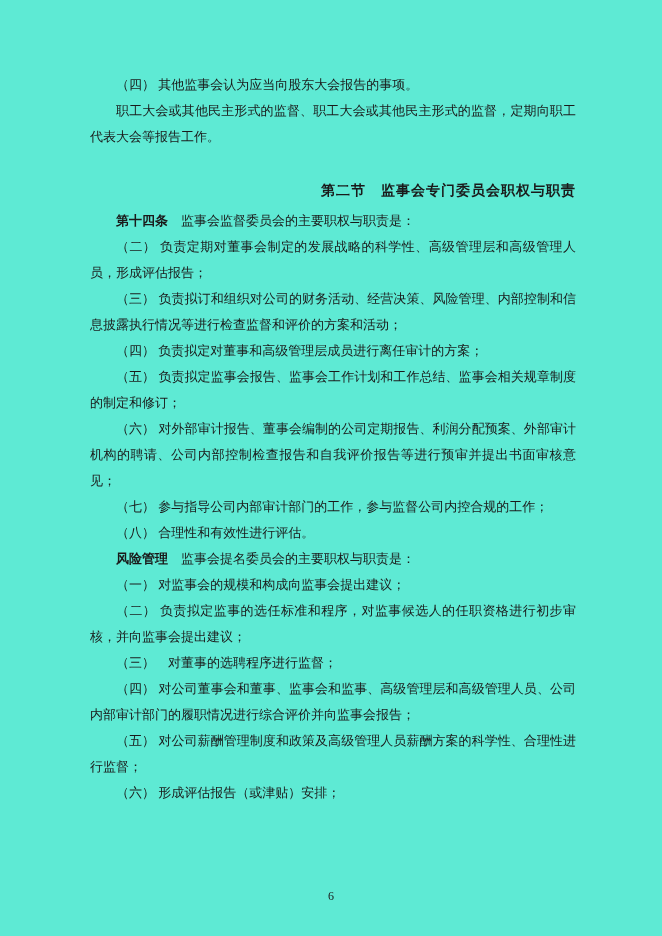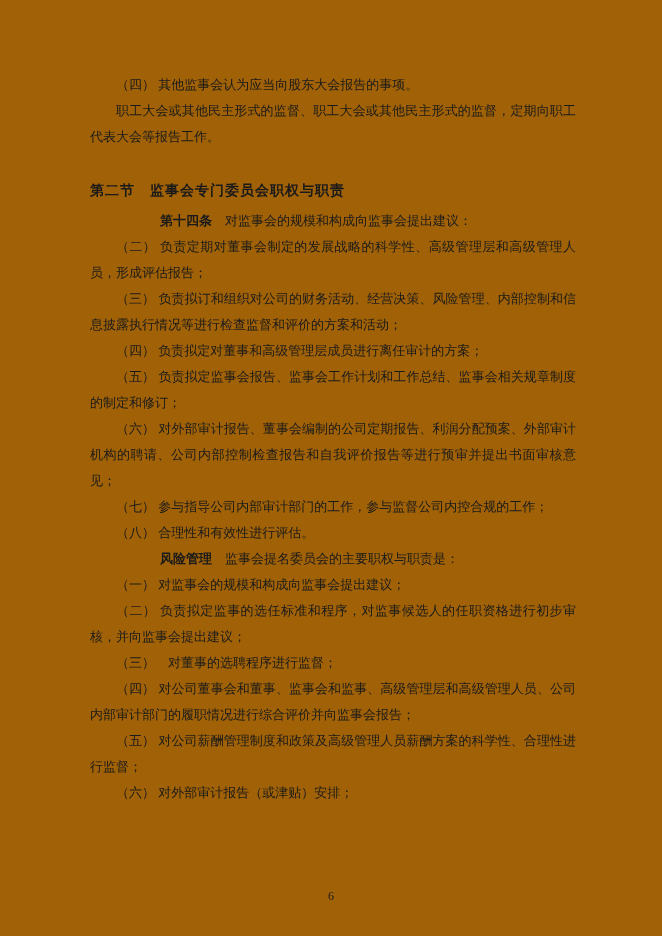--- a/index.html
+++ b/index.html
@@ -8,46 +8,45 @@
     width: 662px;
     height: 936px;
     position: relative;
     font-family: "Liberation Serif", "DejaVu Serif", serif;
     color: #1a1a1a;
     overflow: hidden;
   }
   .page {
     position: absolute;
     inset: 0;
-    background: #a16207;
+    background: #5eead4;
   }
   .content {
     position: absolute;
     left: 90px;
     top: 72px;
     width: 486px;
     font-size: 13px;
     line-height: 26px;
     text-align: justify;
   }
   .para {
     text-indent: 2em;
   }
   .heading {
     font-size: 14px;
     font-weight: bold;
-    text-align: left;
+    text-align: right;
     text-indent: 0;
     margin-top: 28px;
     margin-bottom: 4px;
     letter-spacing: 1px;
   }
   .lead {
     font-weight: bold;
-    margin-left: 44px;
   }
   .page-number {
     position: absolute;
     bottom: 32px;
     left: 0;
     width: 100%;
     text-align: center;
     font-size: 12px;
     color: #1a1a1a;
   }
@@ -56,35 +55,35 @@
 <body>
 
 <div class="page">
   <div class="content">
 
     <p class="para">（四） 其他监事会认为应当向股东大会报告的事项。</p>
     <p class="para">职工大会或其他民主形式的监督、职工大会或其他民主形式的监督，定期向职工代表大会等报告工作。</p>
 
     <h2 class="heading">第二节　监事会专门委员会职权与职责</h2>
 
-    <p class="para"><b class="lead">第十四条</b><span>　对监事会的规模和构成向监事会提出建议：</span></p>
+    <p class="para"><b class="lead">第十四条</b><span>　监事会监督委员会的主要职权与职责是：</span></p>
 
     <p class="para">（二） 负责定期对董事会制定的发展战略的科学性、高级管理层和高级管理人员，形成评估报告；</p>
     <p class="para">（三） 负责拟订和组织对公司的财务活动、经营决策、风险管理、内部控制和信息披露执行情况等进行检查监督和评价的方案和活动；</p>
     <p class="para">（四） 负责拟定对董事和高级管理层成员进行离任审计的方案；</p>
     <p class="para">（五） 负责拟定监事会报告、监事会工作计划和工作总结、监事会相关规章制度的制定和修订；</p>
     <p class="para">（六） 对外部审计报告、董事会编制的公司定期报告、利润分配预案、外部审计机构的聘请、公司内部控制检查报告和自我评价报告等进行预审并提出书面审核意见；</p>
     <p class="para">（七） 参与指导公司内部审计部门的工作，参与监督公司内控合规的工作；</p>
     <p class="para">（八） 合理性和有效性进行评估。</p>
 
     <p class="para"><b class="lead">风险管理</b><span>　监事会提名委员会的主要职权与职责是：</span></p>
 
     <p class="para">（一） 对监事会的规模和构成向监事会提出建议；</p>
     <p class="para">（二） 负责拟定监事的选任标准和程序，对监事候选人的任职资格进行初步审核，并向监事会提出建议；</p>
     <p class="para">（三）　对董事的选聘程序进行监督；</p>
     <p class="para">（四） 对公司董事会和董事、监事会和监事、高级管理层和高级管理人员、公司内部审计部门的履职情况进行综合评价并向监事会报告；</p>
     <p class="para">（五） 对公司薪酬管理制度和政策及高级管理人员薪酬方案的科学性、合理性进行监督；</p>
-    <p class="para">（六） 对外部审计报告（或津贴）安排；</p>
+    <p class="para">（六） 形成评估报告（或津贴）安排；</p>
 
   </div>
 
   <div class="page-number">6</div>
 </div>
 
 </body></html>

